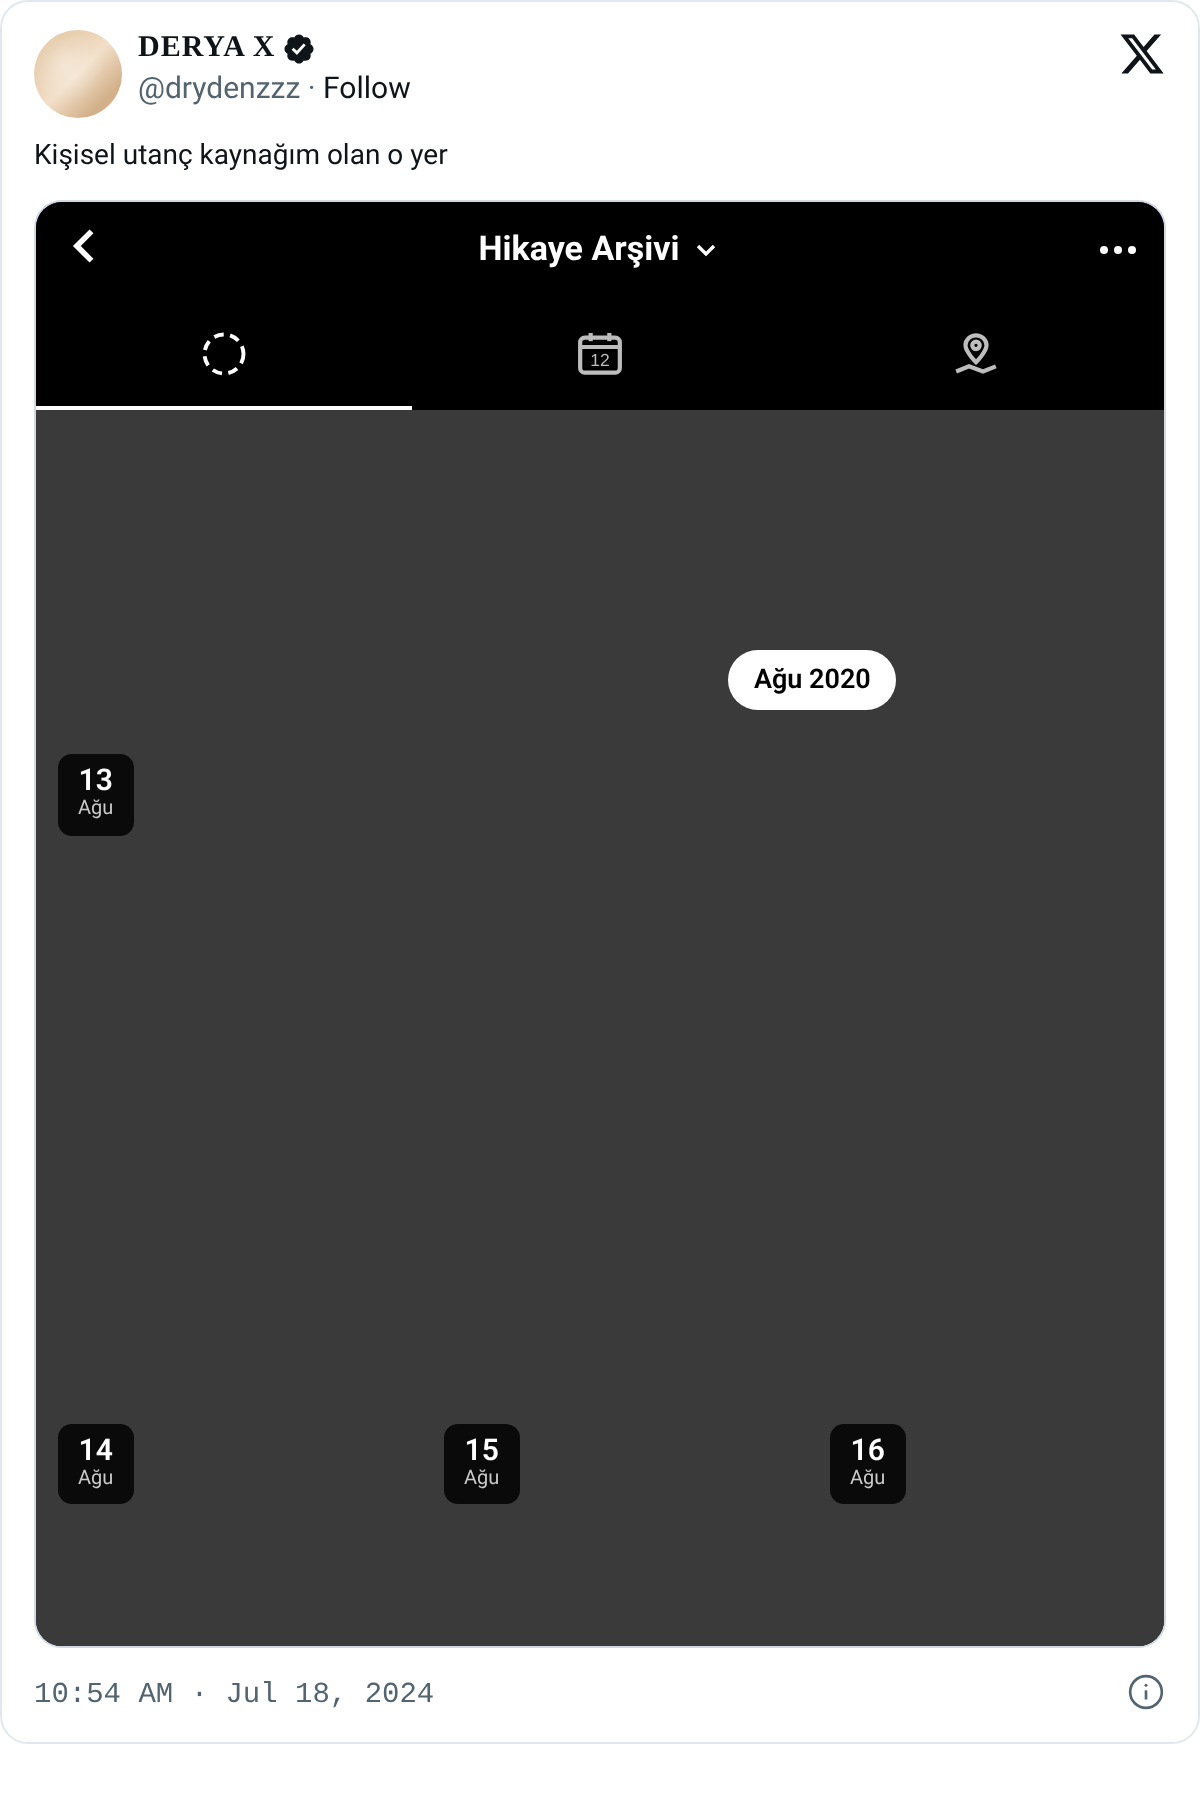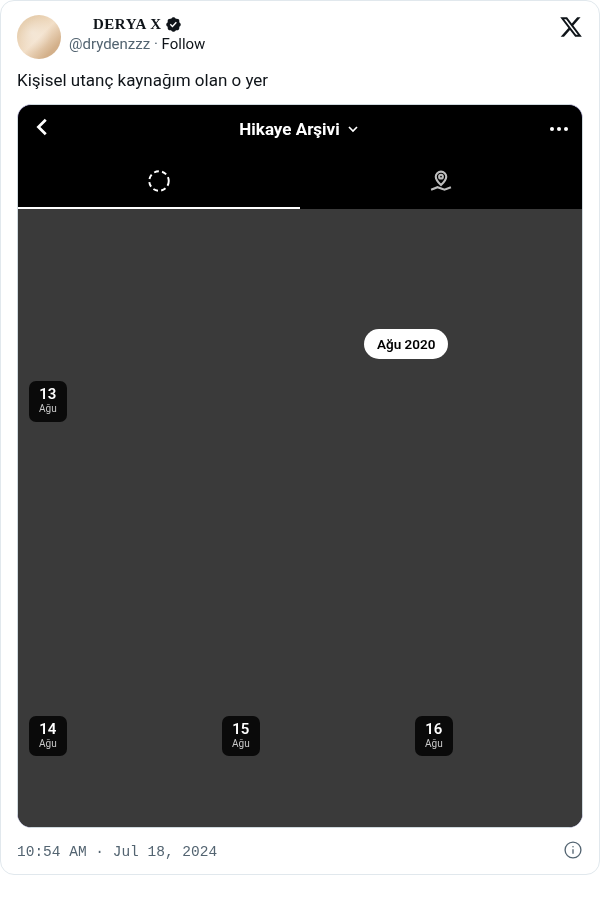--- a/index.html
+++ b/index.html
@@ -33,29 +33,29 @@
       position: relative;
       overflow: hidden;
     }
     .avatar::after{
       content:"";
       position:absolute;
       inset:0;
       background: radial-gradient(circle at 35% 40%, rgba(255,255,255,.4), transparent 50%);
     }
     .header-text { line-height: 1.3; }
-    .name-row { display: flex; align-items: center; gap: 3px; margin-left: 24px; }
+    .name-row { display: flex; align-items: center; gap: 3px; }
     .display-name { font-weight: 700; font-size: 15px; color: #0f1419; font-family: Georgia, "Times New Roman", serif; letter-spacing: .5px;}
     .verified { width: 17px; height: 17px; fill: #0f1419; }
     .handle-row { font-size: 15px; color: #536471; }
     .handle-row .follow { color: #0f1419; font-weight: 400; }
     .x-logo { position: absolute; right: 0; top: 0; }
     .x-logo svg { width: 24px; height: 24px; fill: #0f1419; }
     
-    .tweet-text { font-size: 17px; color: #0f1419; margin-top: 10px; line-height: 1.35; }
+    .tweet-text { font-size: 14px; color: #0f1419; margin-top: 10px; line-height: 1.35; }
     
     .media {
       margin-top: 12px;
       border: 1px solid #cfd9de;
       border-radius: 14px;
       overflow: hidden;
       background: #4c1d95;
       height: 724px;
       position: relative;
     }
@@ -195,20 +195,29 @@
       </div>
     </div>
     <div class="tabs">
       <div class="tab active">
         <svg width="26" height="26" viewBox="0 0 24 24">
           <circle cx="12" cy="12" r="9" stroke-dasharray="4.5 3"></circle>
         </svg>
       </div>
       <div class="tab">
         <svg width="28" height="28" viewBox="0 0 24 24">
+          <rect x="3.5" y="5" width="17" height="15" rx="2"></rect>
+          <line x1="3.5" y1="9" x2="20.5" y2="9"></line>
+          <line x1="8" y1="3" x2="8" y2="6.5"></line>
+          <line x1="16" y1="3" x2="16" y2="6.5"></line>
+          <text x="12" y="17" text-anchor="middle" font-size="7.5" fill="#bdbdbd" stroke="none" font-family="Arial">12</text>
+        </svg>
+      </div>
+      <div class="tab">
+        <svg width="28" height="28" viewBox="0 0 24 24">
           <path d="M12 4c-2.5 0-4.5 2-4.5 4.3 0 2.8 4.5 7.2 4.5 7.2s4.5-4.4 4.5-7.2C16.5 6 14.5 4 12 4z"></path>
           <circle cx="12" cy="8.3" r="1.6"></circle>
           <path d="M3.5 19.5 L9 17.3 L15 19.5 L20.5 17.3"></path>
         </svg>
       </div>
     </div>
 
     <div class="grid-wrap">
       <div class="scroll-ind"></div>
       <div class="date-pill">Ağu 2020</div>

